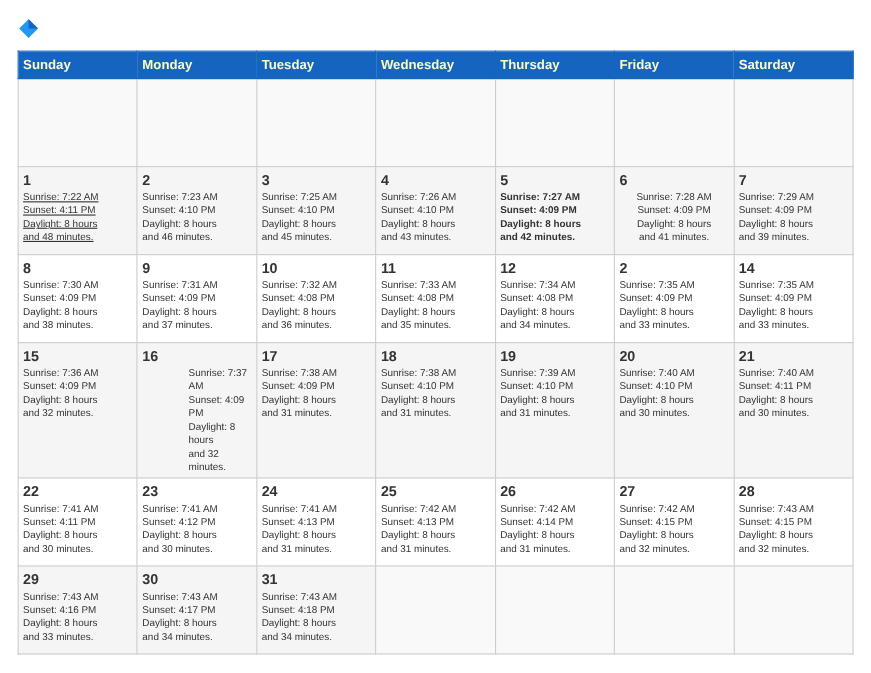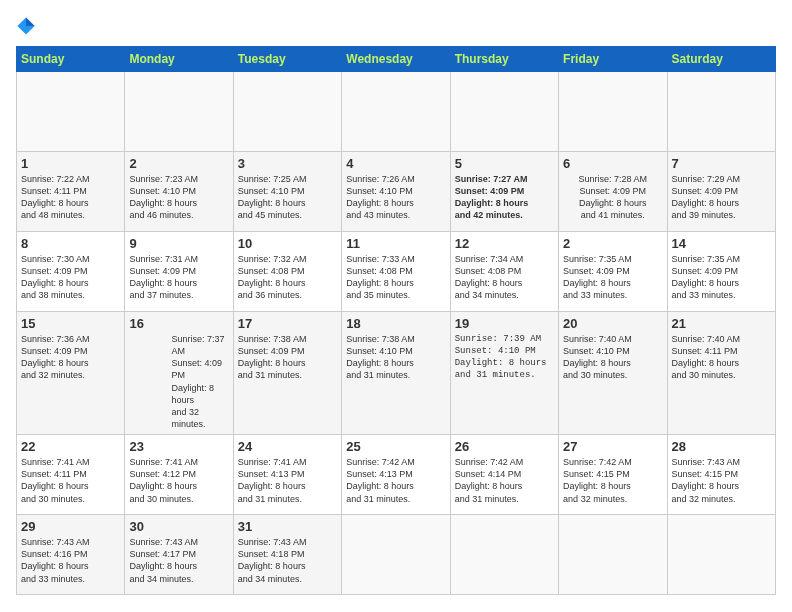--- a/index.html
+++ b/index.html
@@ -52,21 +52,21 @@
       font-size: 14px;
       color: #555;
     }
     .calendar-table {
       width: 100%;
       border-collapse: collapse;
       table-layout: fixed;
     }
     .calendar-table thead tr th {
       background: #1565C0;
-      color: #bef264;
+      color: #fef9c3;
       font-size: 12px;
       font-weight: bold;
       padding: 5px 4px;
       text-align: left;
       border: 1px solid #1565C0;
     }
     .calendar-table tbody tr td {
       vertical-align: top;
       border: 1px solid #ccc;
       padding: 4px 4px;
@@ -131,21 +131,21 @@
           <td class="empty-cell"></td>
           <td class="empty-cell"></td>
           <td class="empty-cell"></td>
           <td class="empty-cell"></td>
           <td class="empty-cell"></td>
           <td class="empty-cell"></td>
         </tr>
         <tr>
           <td>
             <span class="day-num">1</span>
-            <div class="cell-text" style="white-space: pre-line;">Sunrise: 7:22 AM
+            <div class="cell-text" style="white-space: pre-line; text-decoration: underline;">Sunrise: 7:22 AM
 Sunset: 4:11 PM
 Daylight: 8 hours
 and 48 minutes.</div>
           </td>
           <td>
             <span class="day-num">2</span>
             <div class="cell-text" style="white-space: pre-line;">Sunrise: 7:23 AM
 Sunset: 4:10 PM
 Daylight: 8 hours
 and 46 minutes.</div>
@@ -261,21 +261,21 @@
           </td>
           <td>
             <span class="day-num">18</span>
             <div class="cell-text" style="white-space: pre-line;">Sunrise: 7:38 AM
 Sunset: 4:10 PM
 Daylight: 8 hours
 and 31 minutes.</div>
           </td>
           <td>
             <span class="day-num">19</span>
-            <div class="cell-text" style="white-space: pre-line; font-family: Liberation Mono, monospace;">Sunrise: 7:39 AM
+            <div class="cell-text" style="white-space: pre-line;">Sunrise: 7:39 AM
 Sunset: 4:10 PM
 Daylight: 8 hours
 and 31 minutes.</div>
           </td>
           <td>
             <span class="day-num">20</span>
             <div class="cell-text" style="white-space: pre-line;">Sunrise: 7:40 AM
 Sunset: 4:10 PM
 Daylight: 8 hours
 and 30 minutes.</div>

